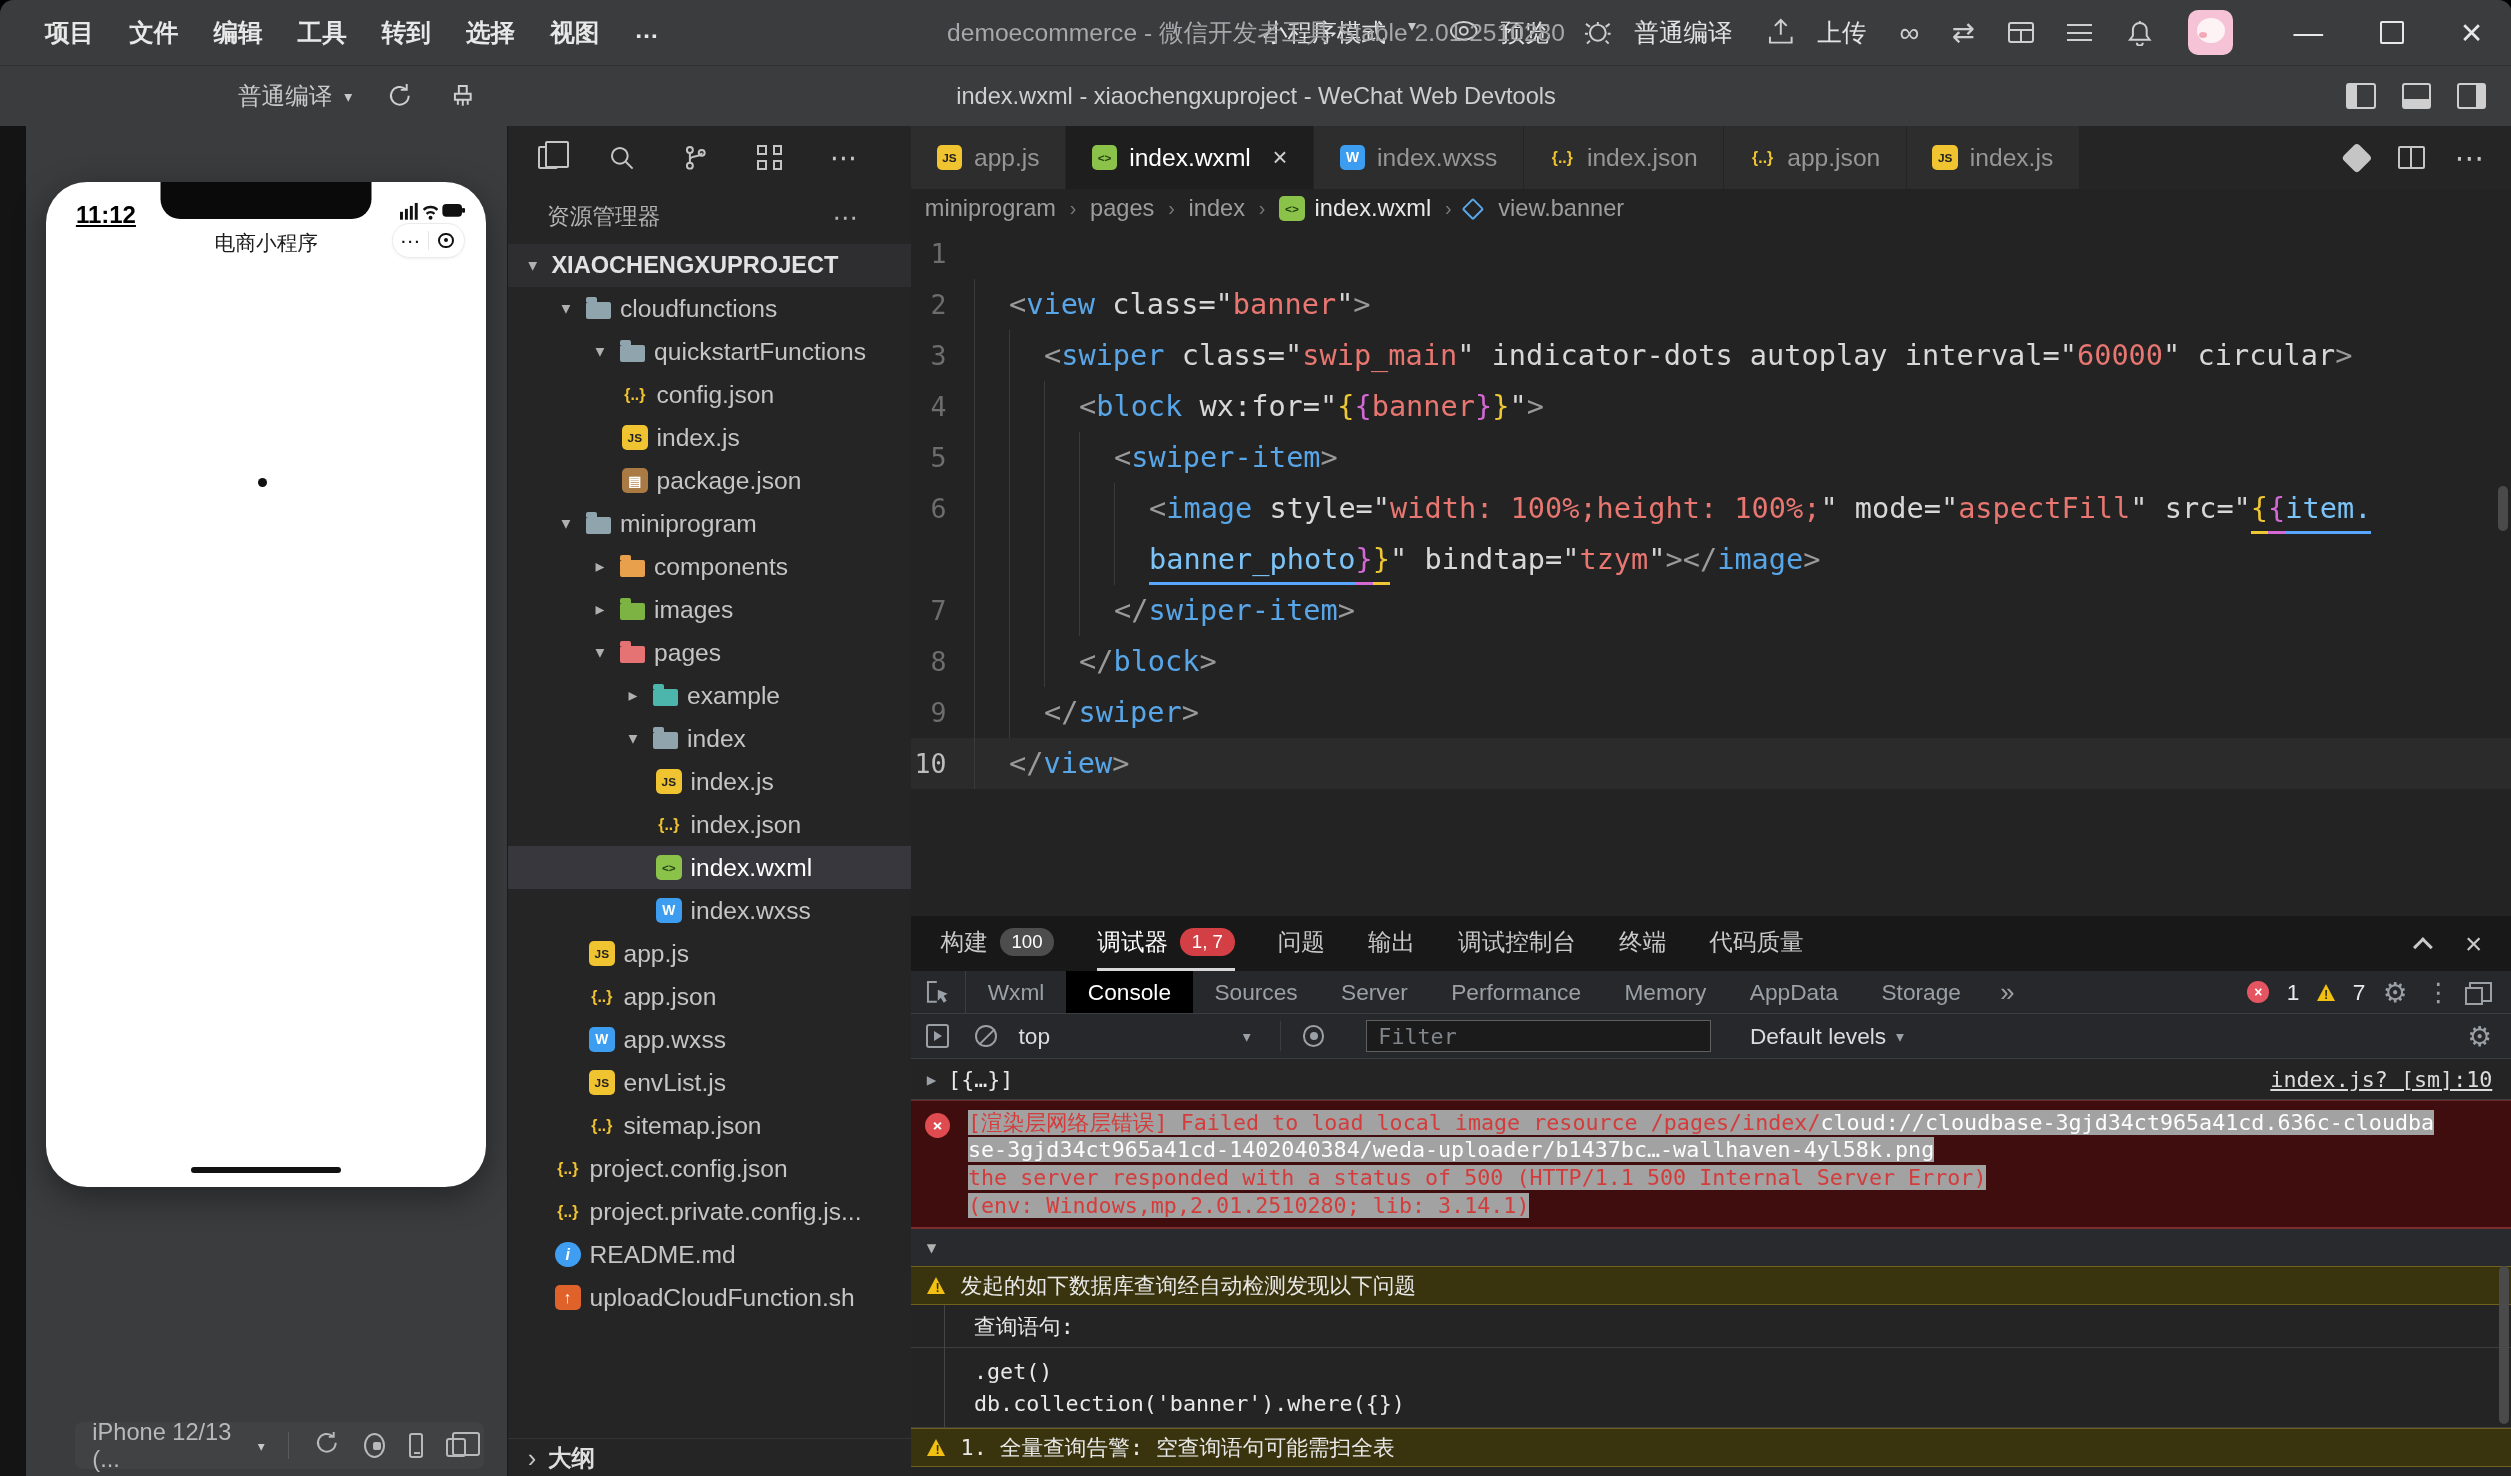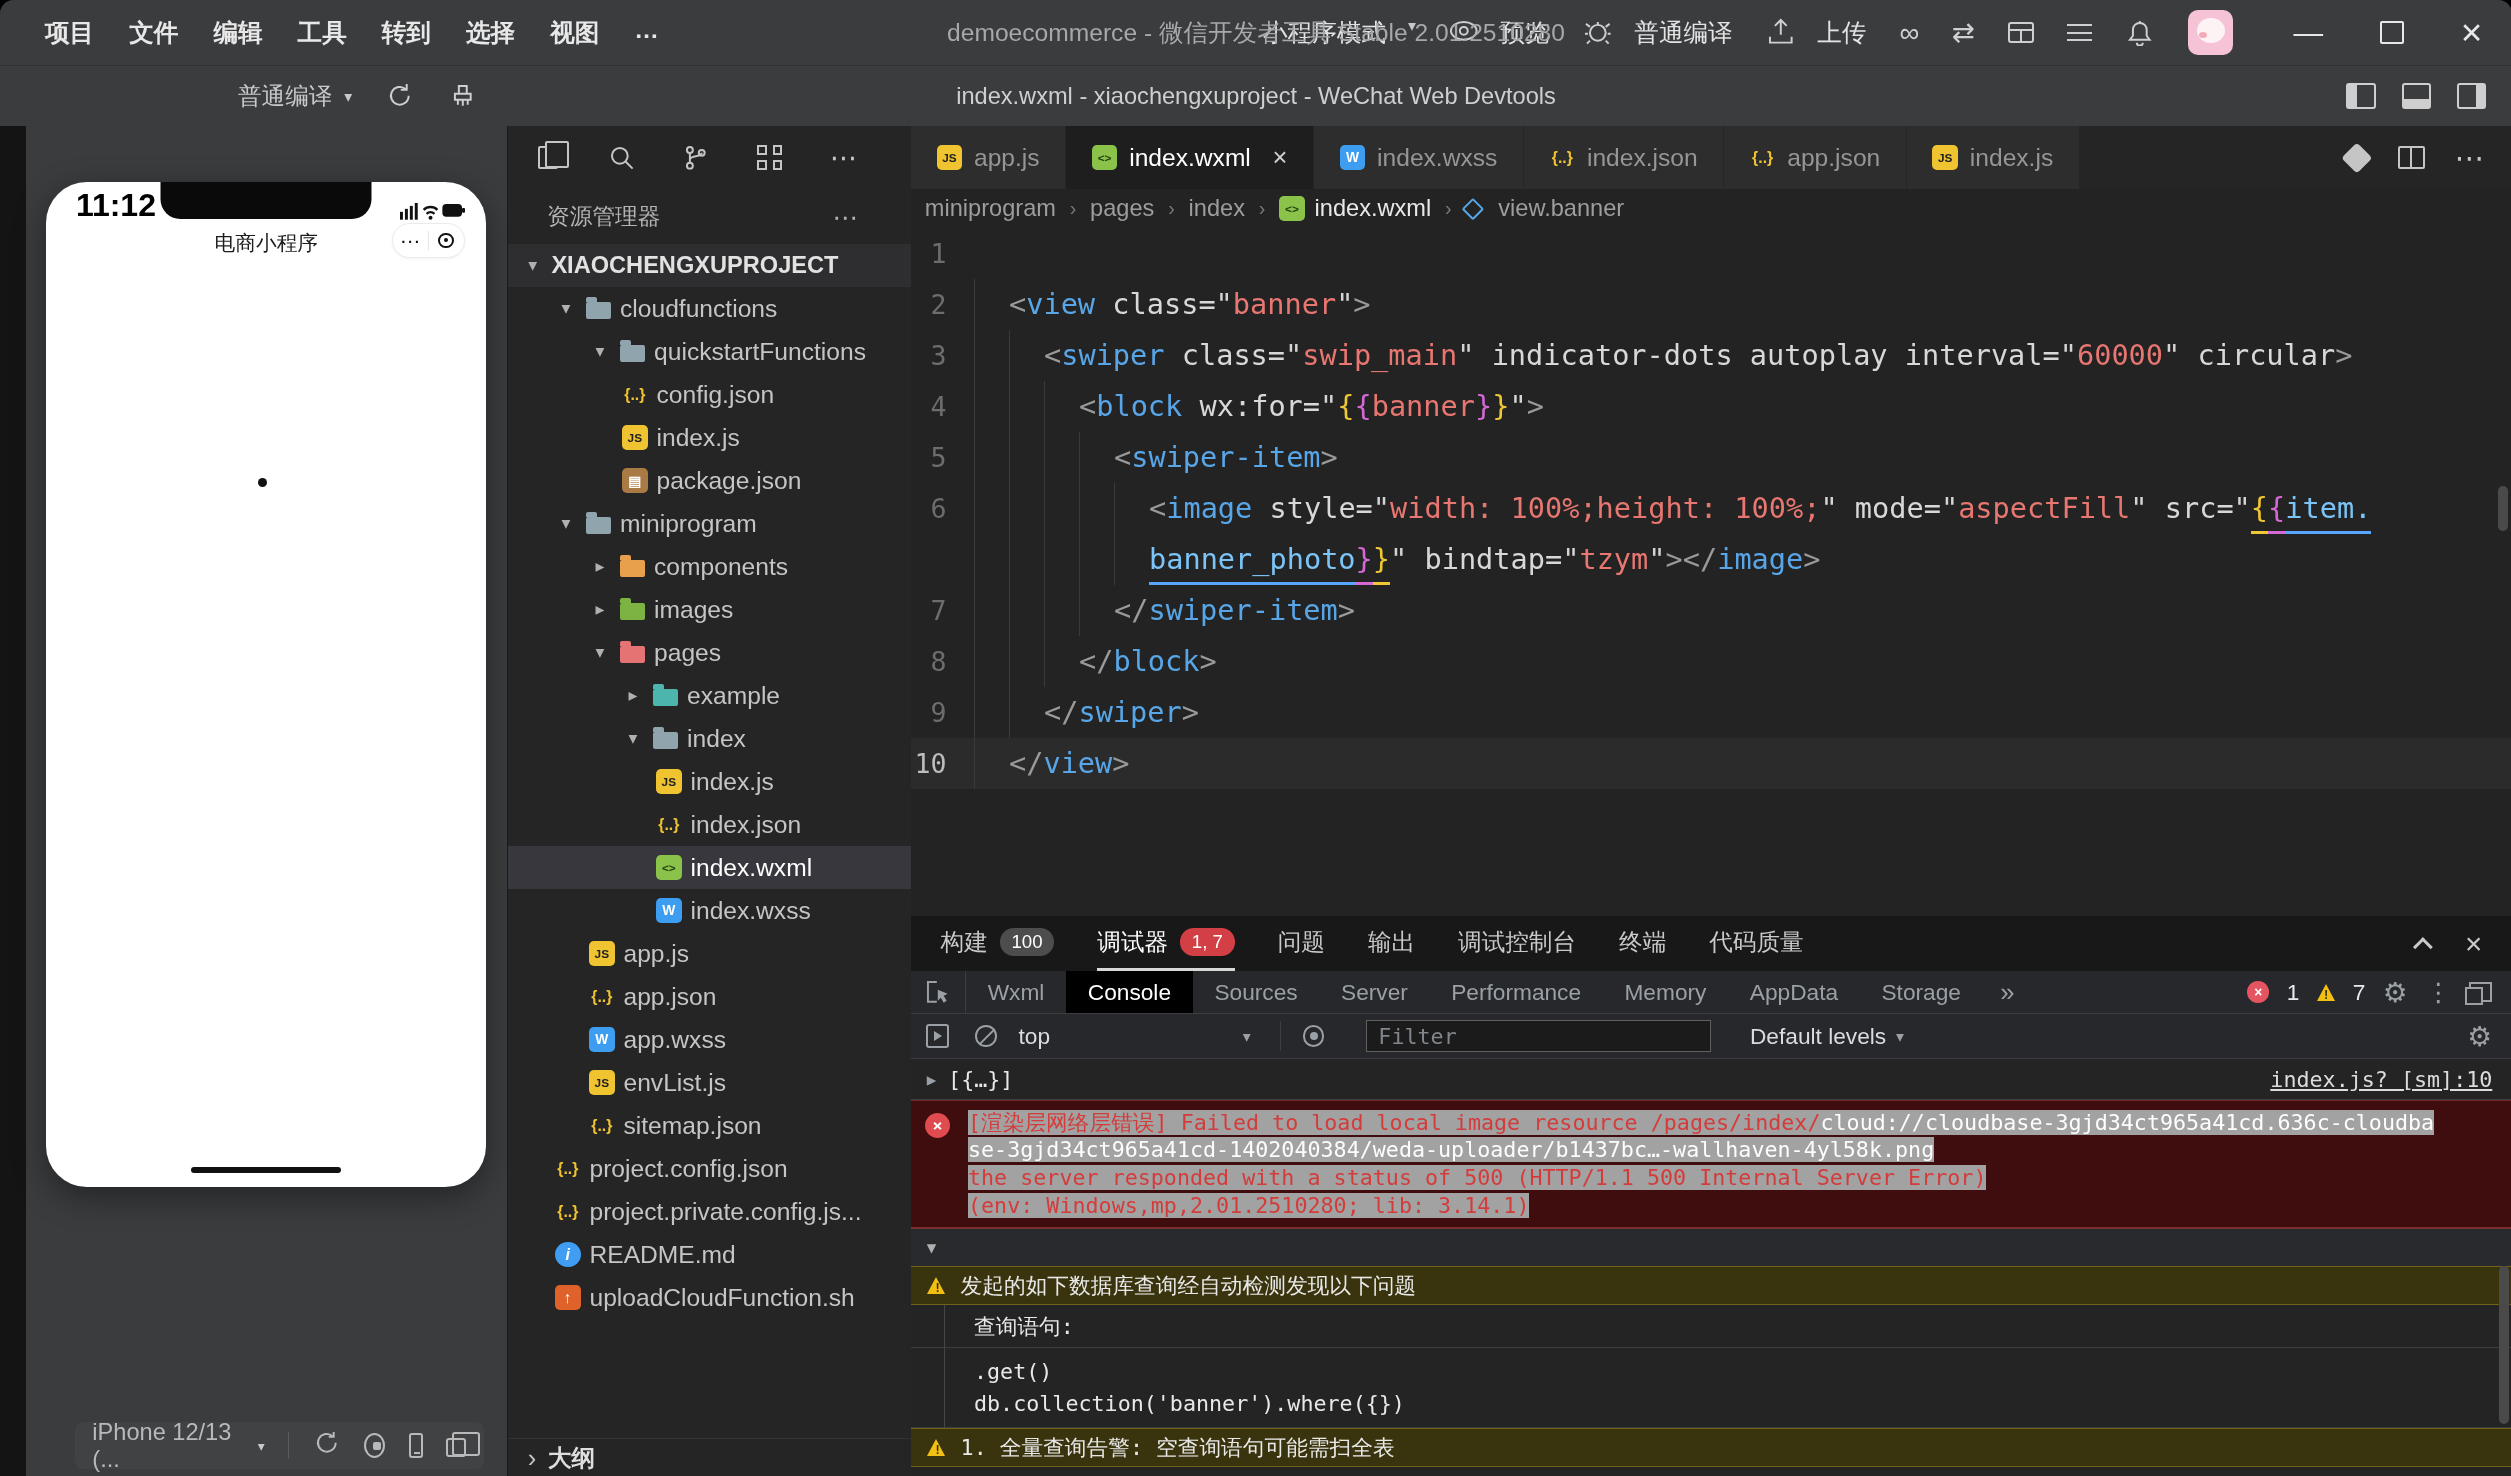--- a/index.html
+++ b/index.html
@@ -44,21 +44,21 @@
   .lt-left::before{content:"";position:absolute;left:0;top:0;bottom:0;width:8.9px;background:#cfcfcf;}
   .lt-bottom::before{content:"";position:absolute;left:0;right:0;bottom:0;height:7.9px;background:#cfcfcf;}
   .lt-right::before{content:"";position:absolute;right:0;top:0;bottom:0;width:8.9px;background:#cfcfcf;}
 
   
   #black-strip{position:absolute;left:0;top:126px;width:25.6px;bottom:0;background:#141414;}
   #simulator{position:absolute;left:25.6px;top:126px;width:482px;bottom:0;background:#3a3c3e;}
   #phone{position:absolute;left:20.7px;top:56px;width:440px;height:1005px;background:#fff;border-radius:41px;
          box-shadow:0 9.9px 33px rgba(0,0,0,.4);overflow:hidden;}
   #notch{position:absolute;left:50%;top:0;transform:translateX(-50%);width:211px;height:37px;background:#0a0a0a;border-radius:0 0 19.7px 19.7px;}
-  #ph-time{position:absolute;left:29.6px;top:5px;font-size:32px;font-weight:bold;color:#000;}
+  #ph-time{position:absolute;left:29.6px;top:19px;font-size:24px;font-weight:bold;color:#000;text-decoration:underline;}
   #ph-status{position:absolute;right:21.7px;top:17.7px;}
   #ph-apptitle{position:absolute;left:0;right:0;top:47px;text-align:center;font-size:20.7px;color:#1c1c1c;}
   #capsule{position:absolute;right:21.7px;top:41px;width:73px;height:35px;border:1px solid #ebebeb;border-radius:18.7px;
            background:#fff;display:flex;align-items:center;box-shadow:0 1px 3px rgba(0,0,0,.06);}
   #capsule .c-dots{flex:1;text-align:center;font-size:19.7px;color:#111;line-height:0;}
   #capsule .c-div{width:1px;height:19.7px;background:#e6e6e6;}
   #capsule .c-home{flex:1;display:flex;justify-content:center;}
   #capsule .c-home i{width:15.8px;height:15.8px;border:2px solid #111;border-radius:50%;position:relative;display:block;}
   #capsule .c-home i::before{content:"";position:absolute;left:3.9px;top:3.9px;width:3.9px;height:3.9px;border-radius:50%;background:#111;}
   #screen-dot{position:absolute;left:212px;top:296px;width:8.9px;height:8.9px;border-radius:50%;background:#111;}

